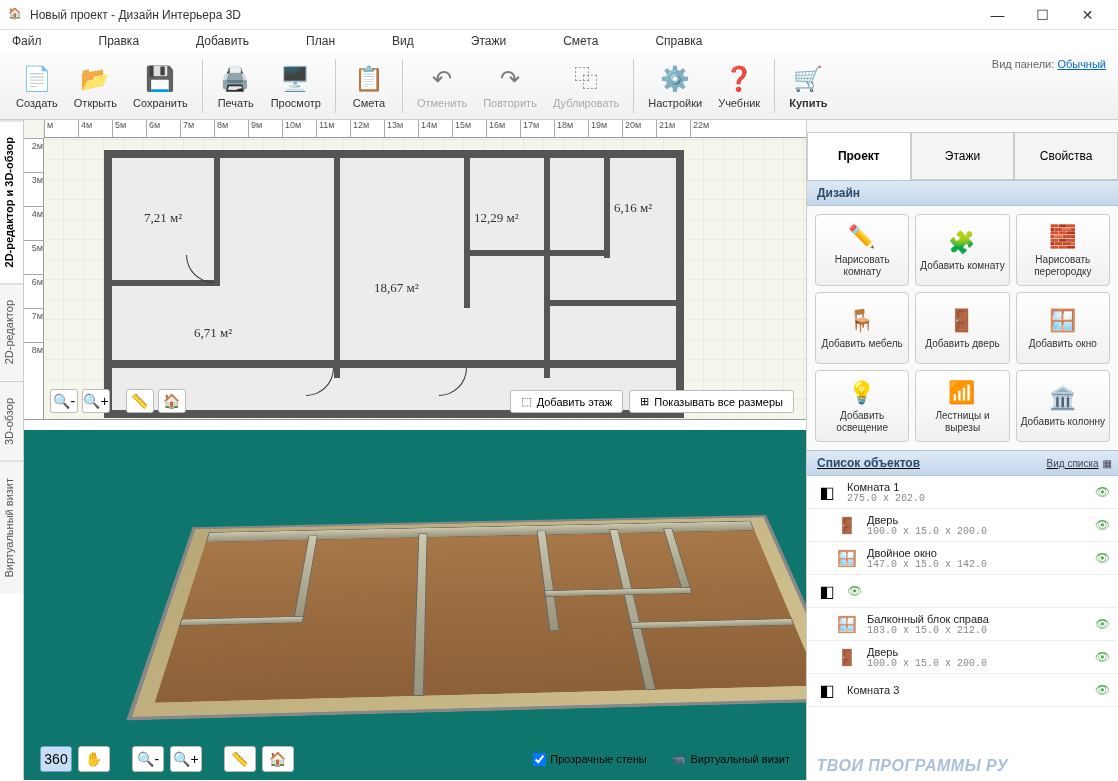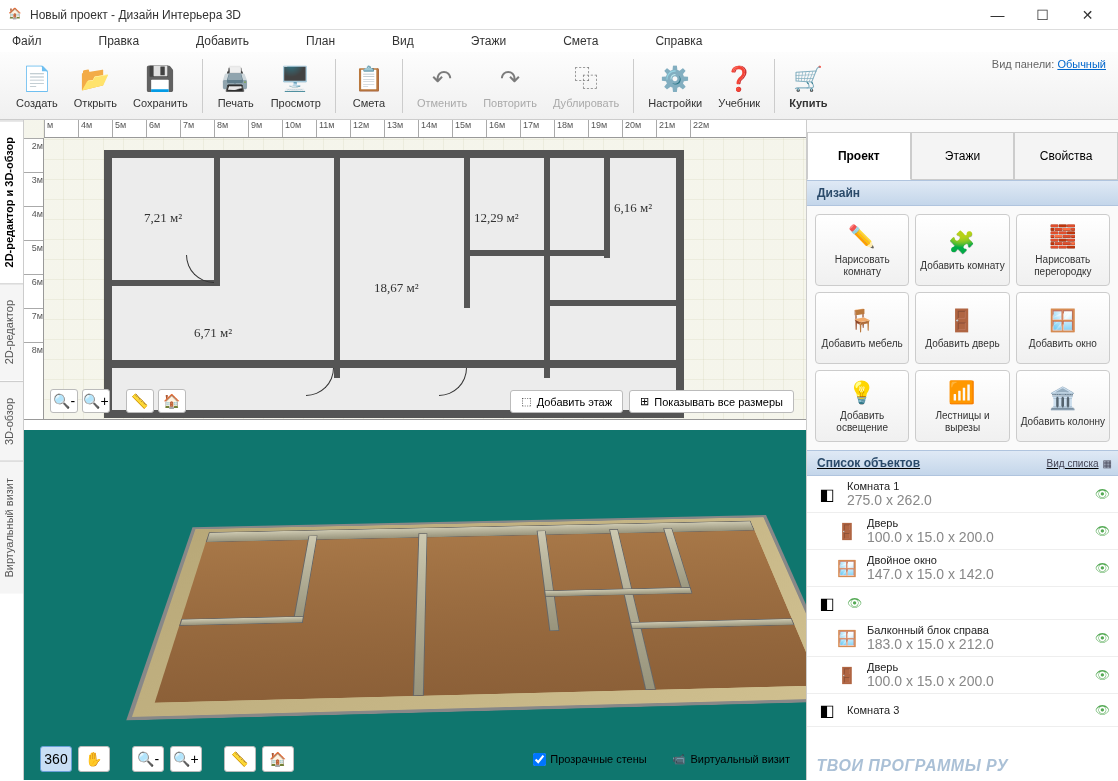--- a/index.html
+++ b/index.html
@@ -78,21 +78,21 @@
 .obj-header { display: flex; align-items: center; justify-content: space-between; padding-right: 6px; background: linear-gradient(#dfe9f5,#c4d6ea); border-top: 1px solid #b0c4de; border-bottom: 1px solid #b0c4de; text-decoration: underline; }
 .obj-header .ttl { padding: 5px 10px; font-size: 12px; font-weight: bold; color: #2a4a6a; }
 .obj-header .mode { font-size: 10px; color: #445; display: flex; align-items: flex-end; gap: 4px; cursor: pointer; }
 
 .obj-list { flex: 1; overflow: auto; background: #fff; }
 .obj-item { display: flex; align-items: center; padding: 4px 8px; border-bottom: 1px solid #eee; gap: 8px; cursor: pointer; }
 .obj-item.child { padding-left: 28px; }
 .obj-item .oicon { width: 24px; height: 24px; display: flex; align-items: center; justify-content: center; font-size: 16px; flex-shrink: 0; }
 .obj-item .oinfo { flex: 1; }
 .obj-item .oname { font-size: 11px; color: #222; }
-.obj-item .odim { font-size: 14px; color: #888; }
+.obj-item .odim { font-size: 10px; color: #888; font-family: Liberation Mono, monospace; }
 .obj-item .eye { color: #5a5; font-size: 12px; }
 
 .watermark { position: absolute; right: 110px; bottom: 6px; font-size: 16px; font-style: italic; color: rgba(100,140,180,0.55); font-weight: bold; letter-spacing: 0.5px; pointer-events: none; }
 </style>
 </head>
 <body>
 
 <div class="titlebar">
   <span class="app-icon">🏠</span>
   <span class="title">Новый проект - Дизайн Интерьера 3D</span>

